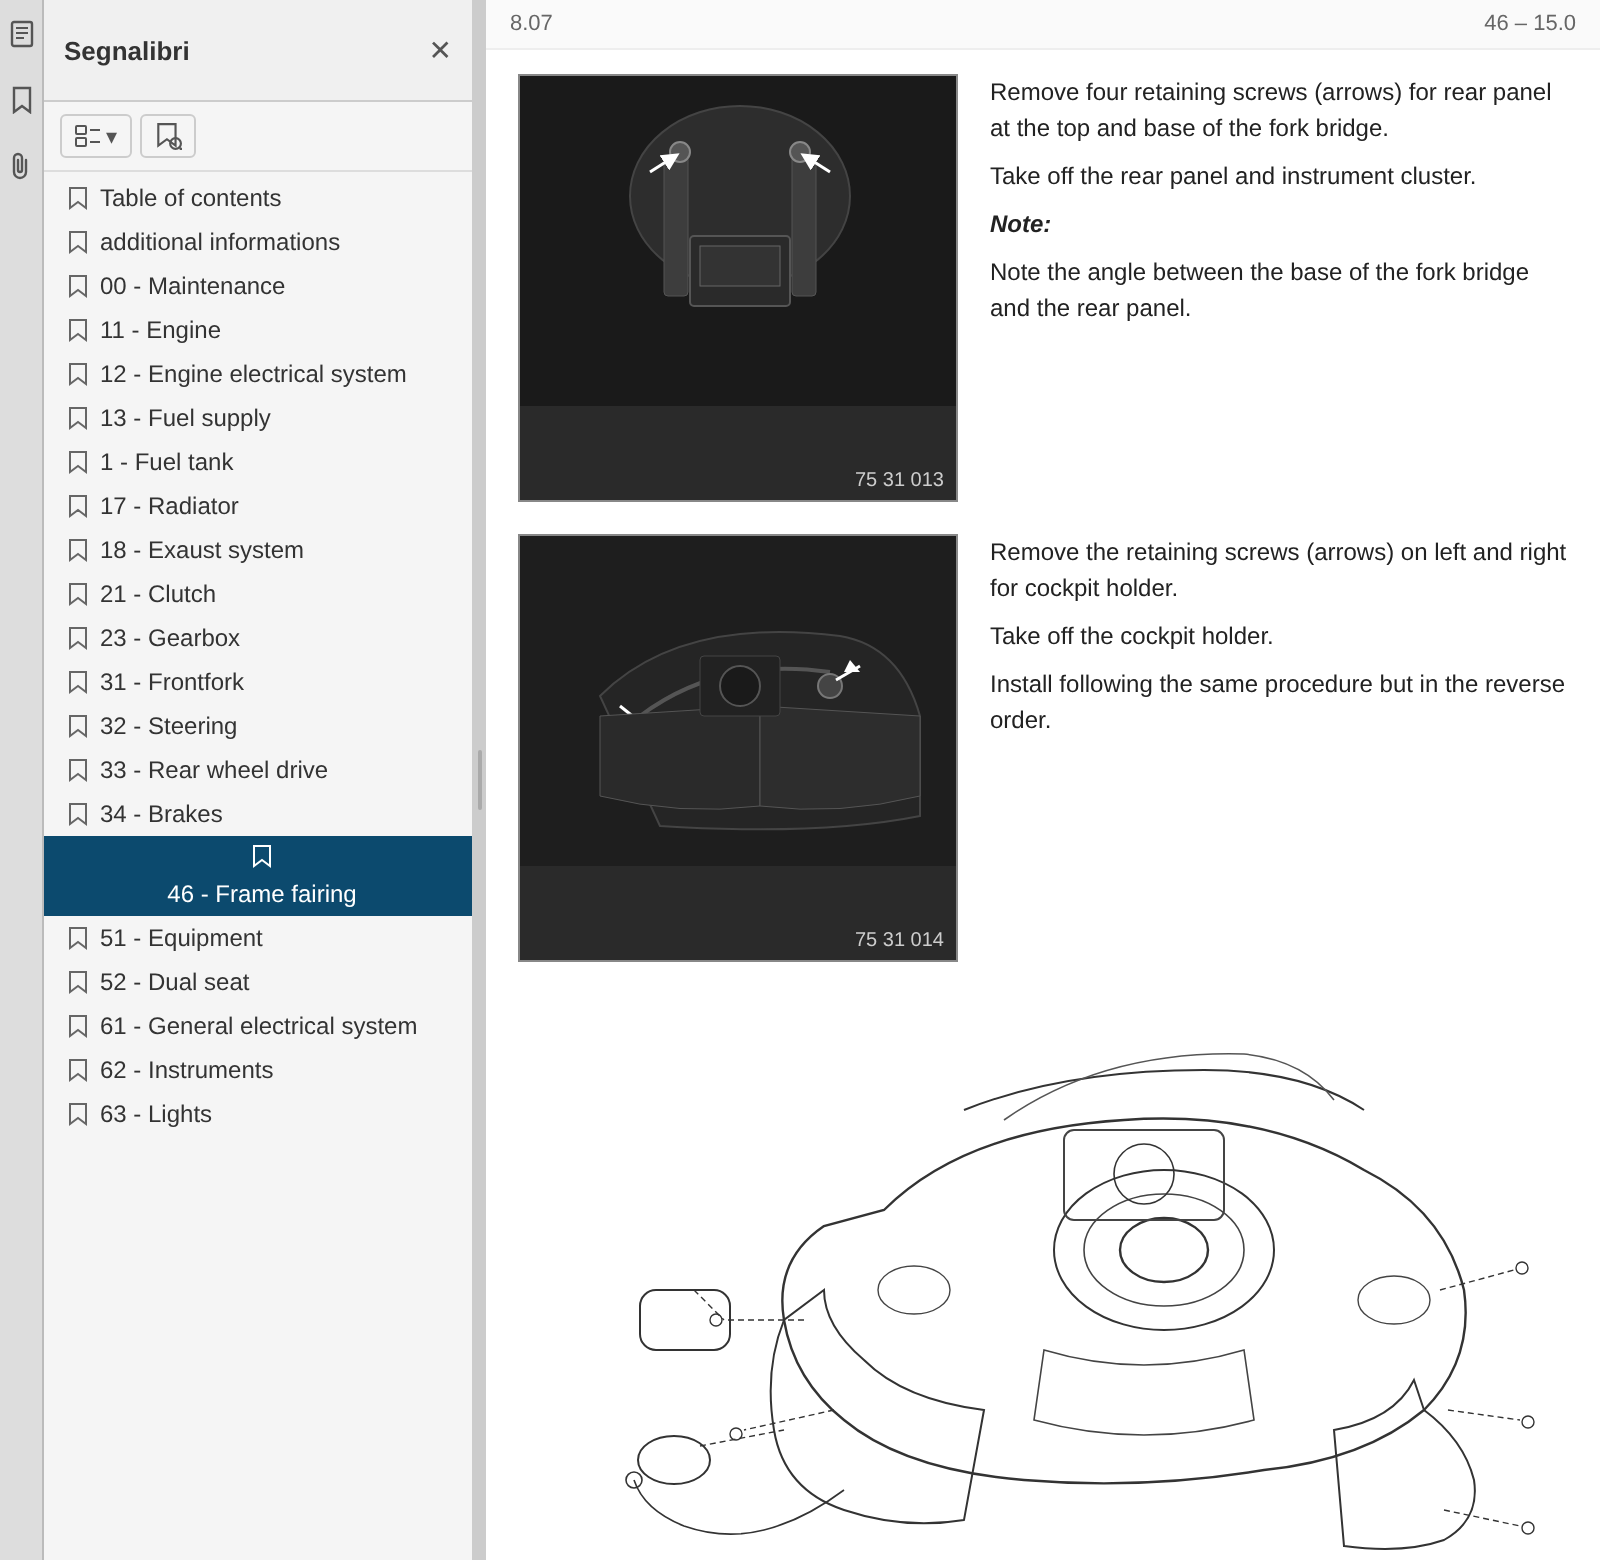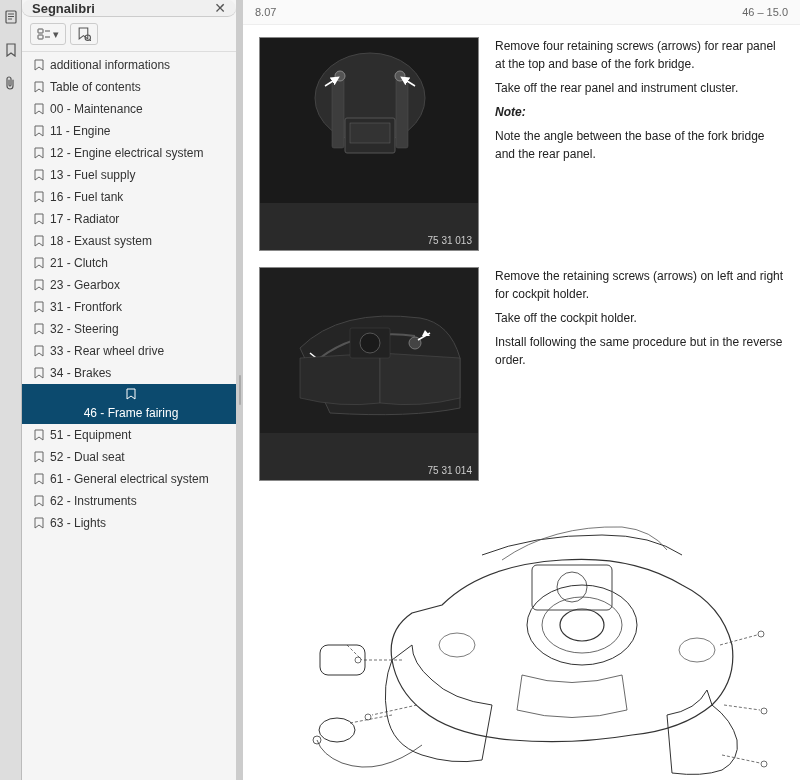--- a/index.html
+++ b/index.html
@@ -22,27 +22,26 @@
       display: flex;
       flex-direction: column;
       height: 780px;
       overflow: hidden;
     }
 
     .sidebar-header {
       display: flex;
       align-items: center;
       justify-content: space-between;
-      padding: 0 10px;
+      padding: 17px 10px;
       background: #f0f0f0;
       border-bottom: 1px solid #ccc;
       font-size: 13px;
       font-weight: bold;
       color: #333;
-      border-radius: 15px;
     }
 
     .sidebar-header-title {
       font-size: 13px;
     }
 
     .sidebar-close-btn {
       background: none;
       border: none;
       cursor: pointer;
@@ -270,32 +269,32 @@
       </svg>
     </button>
   </div>
 
   <div class="sidebar-items">
 
     <div class="sidebar-item">
       <svg class="bookmark-icon" viewBox="0 0 10 12" fill="none">
           <path d="M1 1h8v10l-4-3-4 3V1z" stroke="#666" stroke-width="1" fill="none"></path>
         </svg>
+      <span>Table of contents</span>
+    </div>
+    <div class="sidebar-item">
+      <svg class="bookmark-icon" viewBox="0 0 10 12" fill="none">
+          <path d="M1 1h8v10l-4-3-4 3V1z" stroke="#666" stroke-width="1" fill="none"></path>
+        </svg>
       <span>additional informations</span>
     </div>
     <div class="sidebar-item">
       <svg class="bookmark-icon" viewBox="0 0 10 12" fill="none">
           <path d="M1 1h8v10l-4-3-4 3V1z" stroke="#666" stroke-width="1" fill="none"></path>
         </svg>
-      <span>Table of contents</span>
-    </div>
-    <div class="sidebar-item">
-      <svg class="bookmark-icon" viewBox="0 0 10 12" fill="none">
-          <path d="M1 1h8v10l-4-3-4 3V1z" stroke="#666" stroke-width="1" fill="none"></path>
-        </svg>
       <span>00 - Maintenance</span>
     </div>
     <div class="sidebar-item">
       <svg class="bookmark-icon" viewBox="0 0 10 12" fill="none">
           <path d="M1 1h8v10l-4-3-4 3V1z" stroke="#666" stroke-width="1" fill="none"></path>
         </svg>
       <span>11 - Engine</span>
     </div>
     <div class="sidebar-item">
       <svg class="bookmark-icon" viewBox="0 0 10 12" fill="none">
@@ -306,21 +305,21 @@
     <div class="sidebar-item">
       <svg class="bookmark-icon" viewBox="0 0 10 12" fill="none">
           <path d="M1 1h8v10l-4-3-4 3V1z" stroke="#666" stroke-width="1" fill="none"></path>
         </svg>
       <span>13 - Fuel supply</span>
     </div>
     <div class="sidebar-item">
       <svg class="bookmark-icon" viewBox="0 0 10 12" fill="none">
           <path d="M1 1h8v10l-4-3-4 3V1z" stroke="#666" stroke-width="1" fill="none"></path>
         </svg>
-      <span>16 - Fuel tank</span>
+      <span>1 - Fuel tank</span>
     </div>
     <div class="sidebar-item">
       <svg class="bookmark-icon" viewBox="0 0 10 12" fill="none">
           <path d="M1 1h8v10l-4-3-4 3V1z" stroke="#666" stroke-width="1" fill="none"></path>
         </svg>
       <span>17 - Radiator</span>
     </div>
     <div class="sidebar-item">
       <svg class="bookmark-icon" viewBox="0 0 10 12" fill="none">
           <path d="M1 1h8v10l-4-3-4 3V1z" stroke="#666" stroke-width="1" fill="none"></path>

